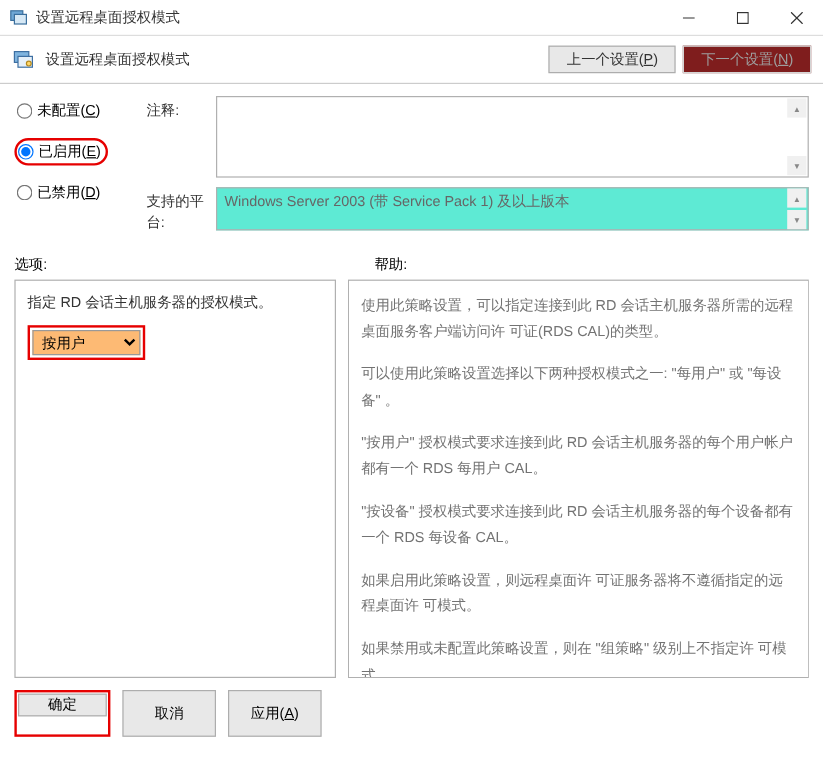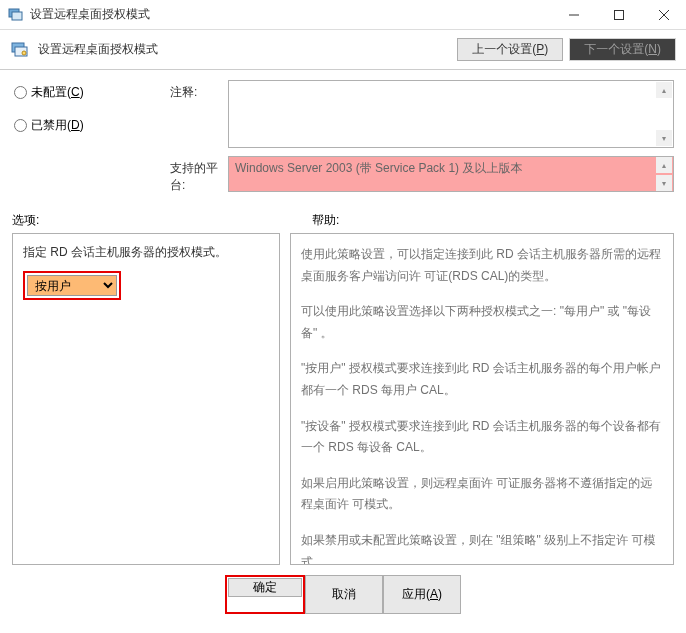--- a/index.html
+++ b/index.html
@@ -70,21 +70,21 @@
       background: #e8e8e8;
       display: inline-flex;
       align-items: center;
       justify-content: center;
       cursor: pointer;
       color: #333;
     }
     .hdr-btn.disabled {
       color: #9e9e9e;
       border-color: #d4d4d4;
-      background: #404040;
+      background: #7f1d1d;
       cursor: default;
       justify-content: flex-end;
     }
 
     .top-section {
       padding: 10px 12px 0 12px;
       display: flex;
     }
     .radio-col {
       width: 110px;
@@ -104,21 +104,20 @@
       border-radius: 12px;
       padding: 1px 4px 1px 1px;
       width: fit-content;
     }
     .meta-col {
       flex: 1;
     }
     .field {
       display: flex;
       margin-bottom: 8px;
-      margin-left: 48px;
     }
     .field-label {
       width: 58px;
       padding-top: 4px;
       color: #333;
     }
     .annotation-box {
       flex: 1;
       height: 68px;
       border: 1px solid #b0b0b0;
@@ -141,21 +140,21 @@
       display: flex;
       align-items: center;
       justify-content: center;
       color: #888;
       font-size: 8px;
     }
     .platform-box {
       flex: 1;
       height: 36px;
       border: 1px solid #b0b0b0;
-      background: #fca5a5;
+      background: #5eead4;
       padding: 3px 6px;
       color: #666;
       position: relative;
       display: flex;
       align-items: flex-start;
     }
 
     .mid-labels {
       display: flex;
       padding: 10px 12px 4px 12px;
@@ -198,22 +197,22 @@
       width: 90px;
       height: 21px;
       border: 1px solid #999;
       background: #fdba74;
       font-size: 12px;
       padding-left: 3px;
     }
 
     .footer {
       display: flex;
-      justify-content: center;
-      gap: 0;
+      justify-content: flex-start;
+      gap: 10px;
       padding: 10px 12px 0 12px;
     }
     .footer-btn {
       width: 78px;
       height: 39px;
       border: 1px solid #adadad;
       background: #e8e8e8;
       display: inline-flex;
       align-items: center;
       justify-content: center;
@@ -277,20 +276,24 @@
     </button>
   </div>
 </div>
 
 <div class="top-section">
   <div class="radio-col">
     <label class="radio-row">
       <input type="radio" name="state" style="">
       <span>未配置(<u class="accel">C</u>)</span>
     </label>
+    <label class="radio-row highlighted">
+      <input type="radio" name="state" checked="" style="">
+      <span>已启用(<u class="accel">E</u>)</span>
+    </label>
     <label class="radio-row">
       <input type="radio" name="state" style="">
       <span>已禁用(<u class="accel">D</u>)</span>
     </label>
   </div>
   <div class="meta-col">
     <div class="field">
       <div class="field-label">注释:</div>
       <div class="annotation-box">
         <div class="scroll-updown top">

